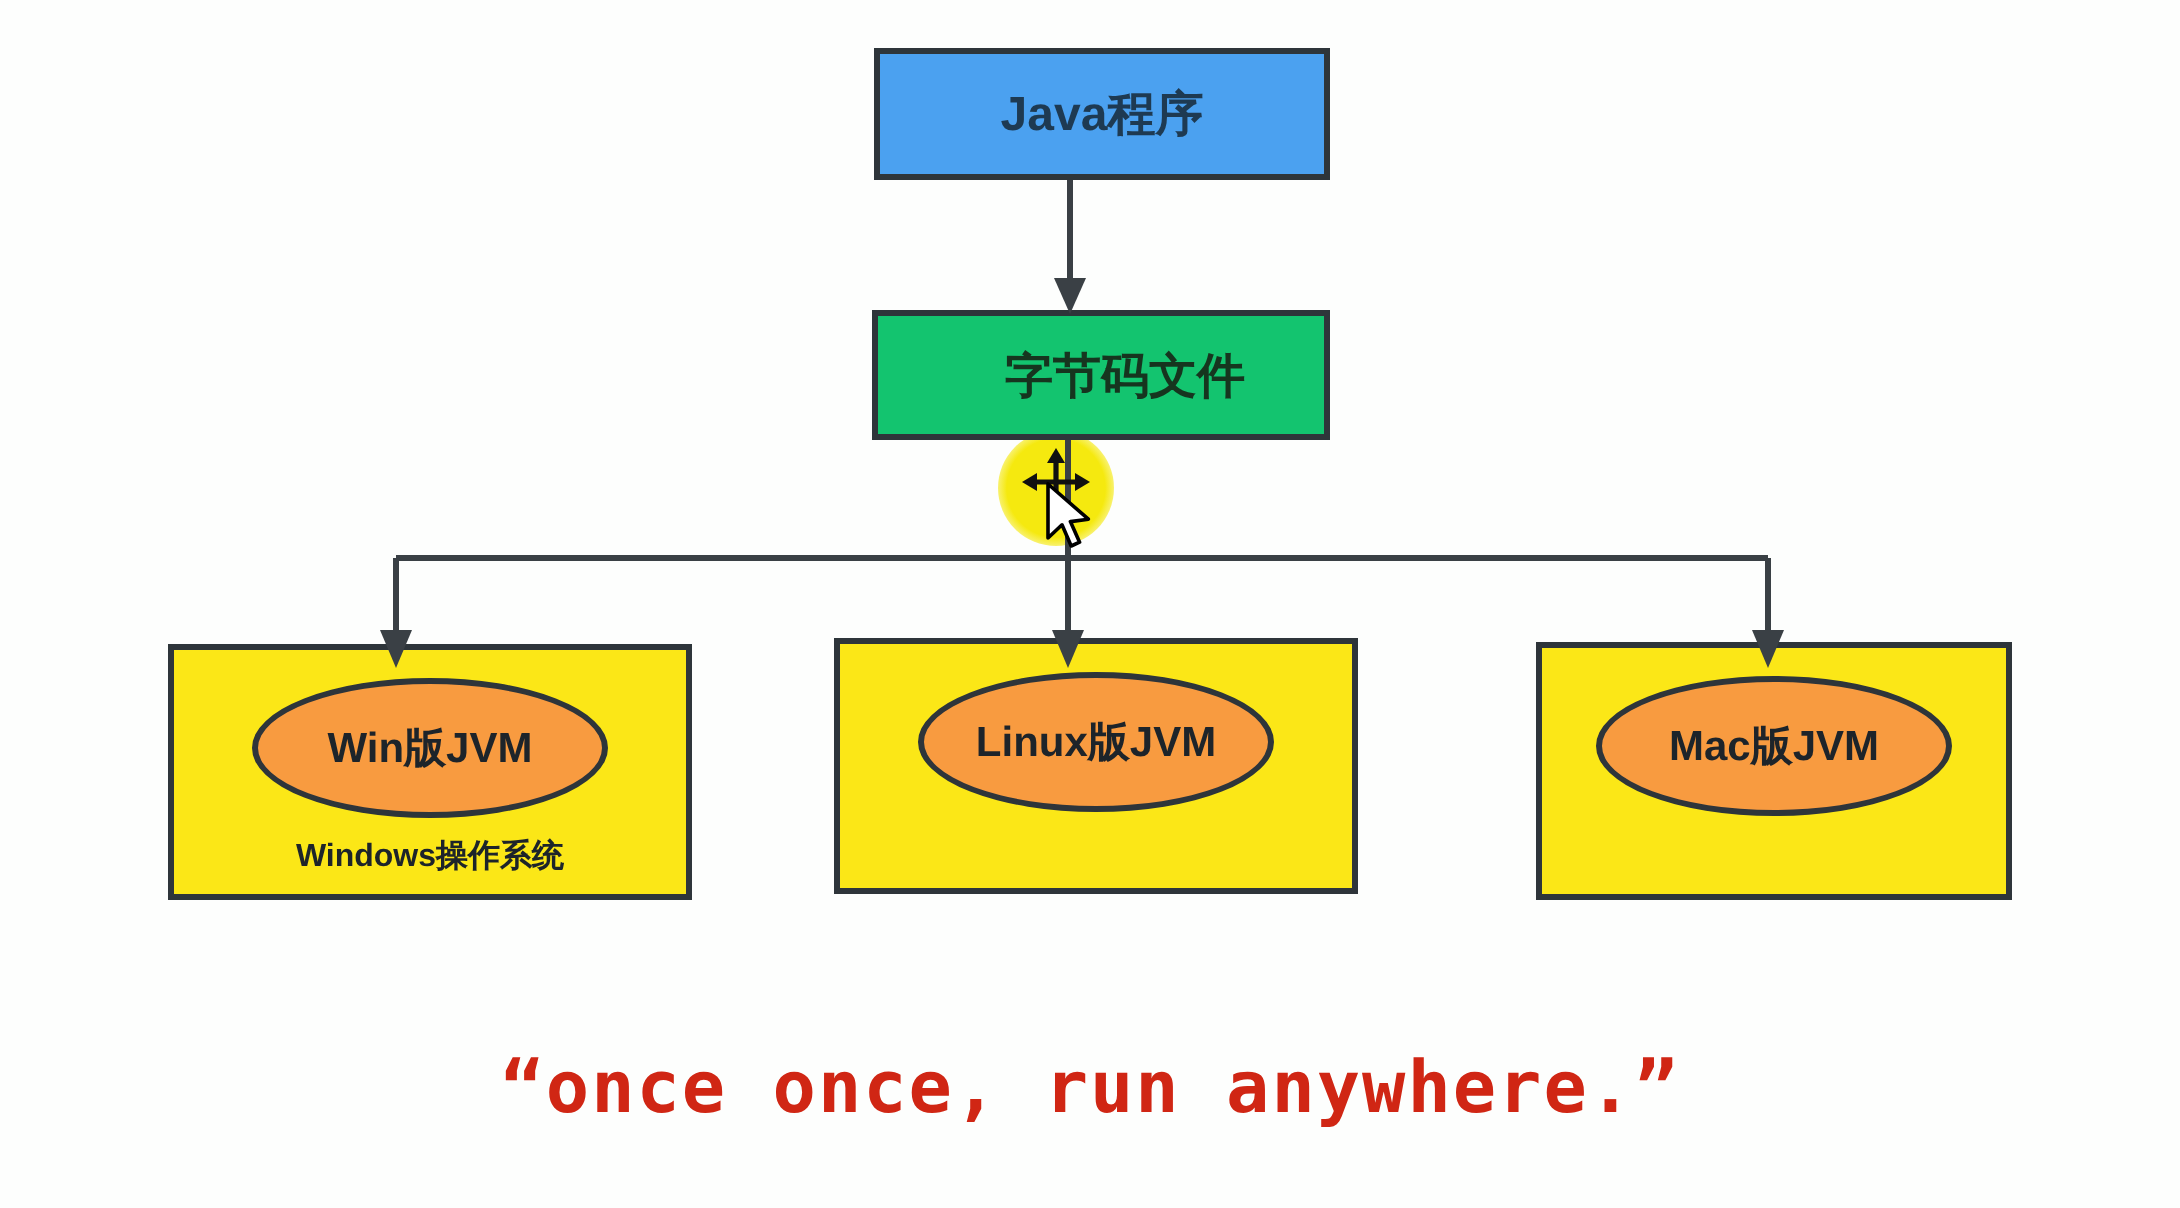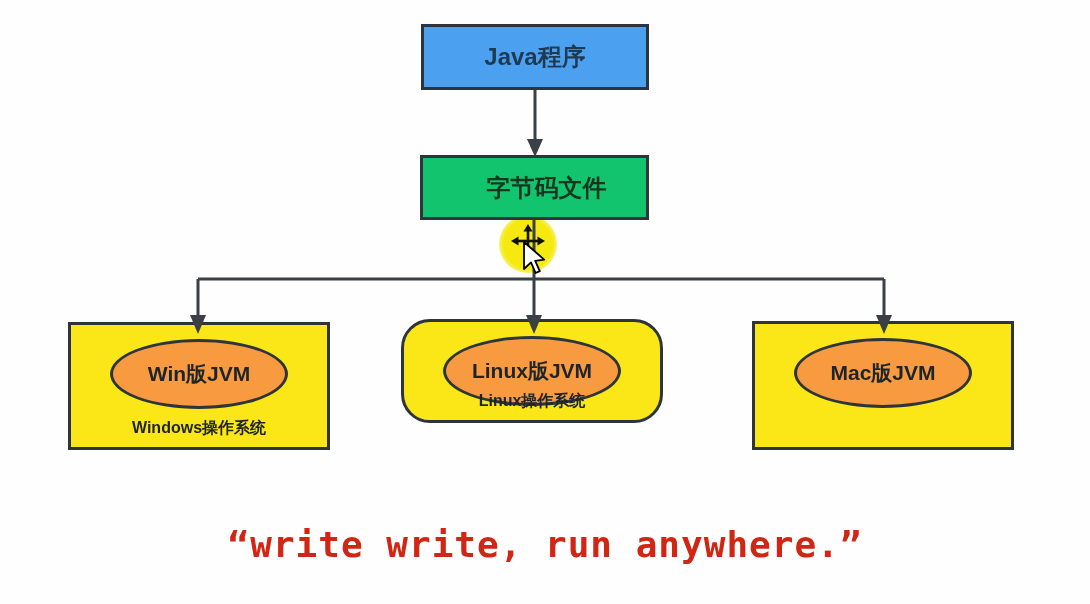--- a/index.html
+++ b/index.html
@@ -59,38 +59,38 @@
     display:flex;align-items:center;justify-content:center;
     font-weight:bold;font-size:21px;color:var(--label);
   }
   .platform .os-label{
     position:absolute;
     left:0;right:0;bottom:8px;
     text-align:center;
     font-weight:bold;font-size:16px;color:var(--label);
   }
   .platform-win{left:68px;top:322px;width:262px;height:128px;}
-  .platform-linux{left:401px;top:319px;width:262px;height:104px;border-radius:29px;}
-  .platform-mac{left:752px;top:321px;width:262px;height:129px;text-decoration:underline;}
+  .platform-linux{left:401px;top:319px;width:262px;height:128px;}
+  .platform-mac{left:752px;top:321px;width:238px;height:129px;text-decoration:underline;}
 
   .connector-svg{
     position:absolute;left:0;top:0;width:1090px;height:604px;
     z-index:3;pointer-events:none;
   }
   .cursor-highlight{
     position:absolute;
     left:499px;top:215px;width:58px;height:58px;
     border-radius:50%;
     background:radial-gradient(circle,
       var(--highlight) 0 60%,
       rgba(245,233,15,0.55) 72%,
       rgba(245,233,15,0) 82%);
     z-index:1;
   }
-  .node,.platform{z-index:2;}
+  .node,.platform{z-index:2;margin-left:16px;}
   .cursor-svg{
     position:absolute;left:505px;top:220px;width:48px;height:62px;
     z-index:4;pointer-events:none;
   }
   .quote{
     position:absolute;
     left:0;right:0;top:524px;
     text-align:center;
     font-family:"DejaVu Sans Mono","Liberation Mono",monospace;
     font-weight:bold;
@@ -118,21 +118,20 @@
     <div class="jvm-ellipse">
       <span>Win版JVM</span>
     </div>
     <div class="os-label">Windows操作系统</div>
   </div>
 
   <div class="platform platform-linux">
     <div class="jvm-ellipse">
       <span>Linux版JVM</span>
     </div>
-    <div class="os-label">Linux操作系统</div>
   </div>
 
   <div class="platform platform-mac">
     <div class="jvm-ellipse">
       <span>Mac版JVM</span>
     </div>
   </div>
 
   <svg class="connector-svg" viewBox="0 0 1090 604" xmlns="http://www.w3.org/2000/svg">
     <g stroke="#3a4045" stroke-width="3" fill="none">
@@ -162,15 +161,15 @@
     </g>
     <g fill="#101010" stroke="none">
       <polygon points="23,4 18.5,11.5 27.5,11.5"></polygon>
       <polygon points="23,38 18.5,30.5 27.5,30.5"></polygon>
       <polygon points="6,21 13.5,16.5 13.5,25.5"></polygon>
       <polygon points="40,21 32.5,16.5 32.5,25.5"></polygon>
     </g>
     <path d="M19,22 l0,27 l7,-6.6 l4.6,10.6 l4.2,-1.9 l-4.6,-10.3 l9,-1.2 z" fill="#ffffff" stroke="#000000" stroke-width="1.8" stroke-linejoin="round"></path>
   </svg>
 
-  <div class="quote">“write write, run anywhere.”</div>
+  <div class="quote">“once once, run anywhere.”</div>
 
 </div>
 
 </body></html>

